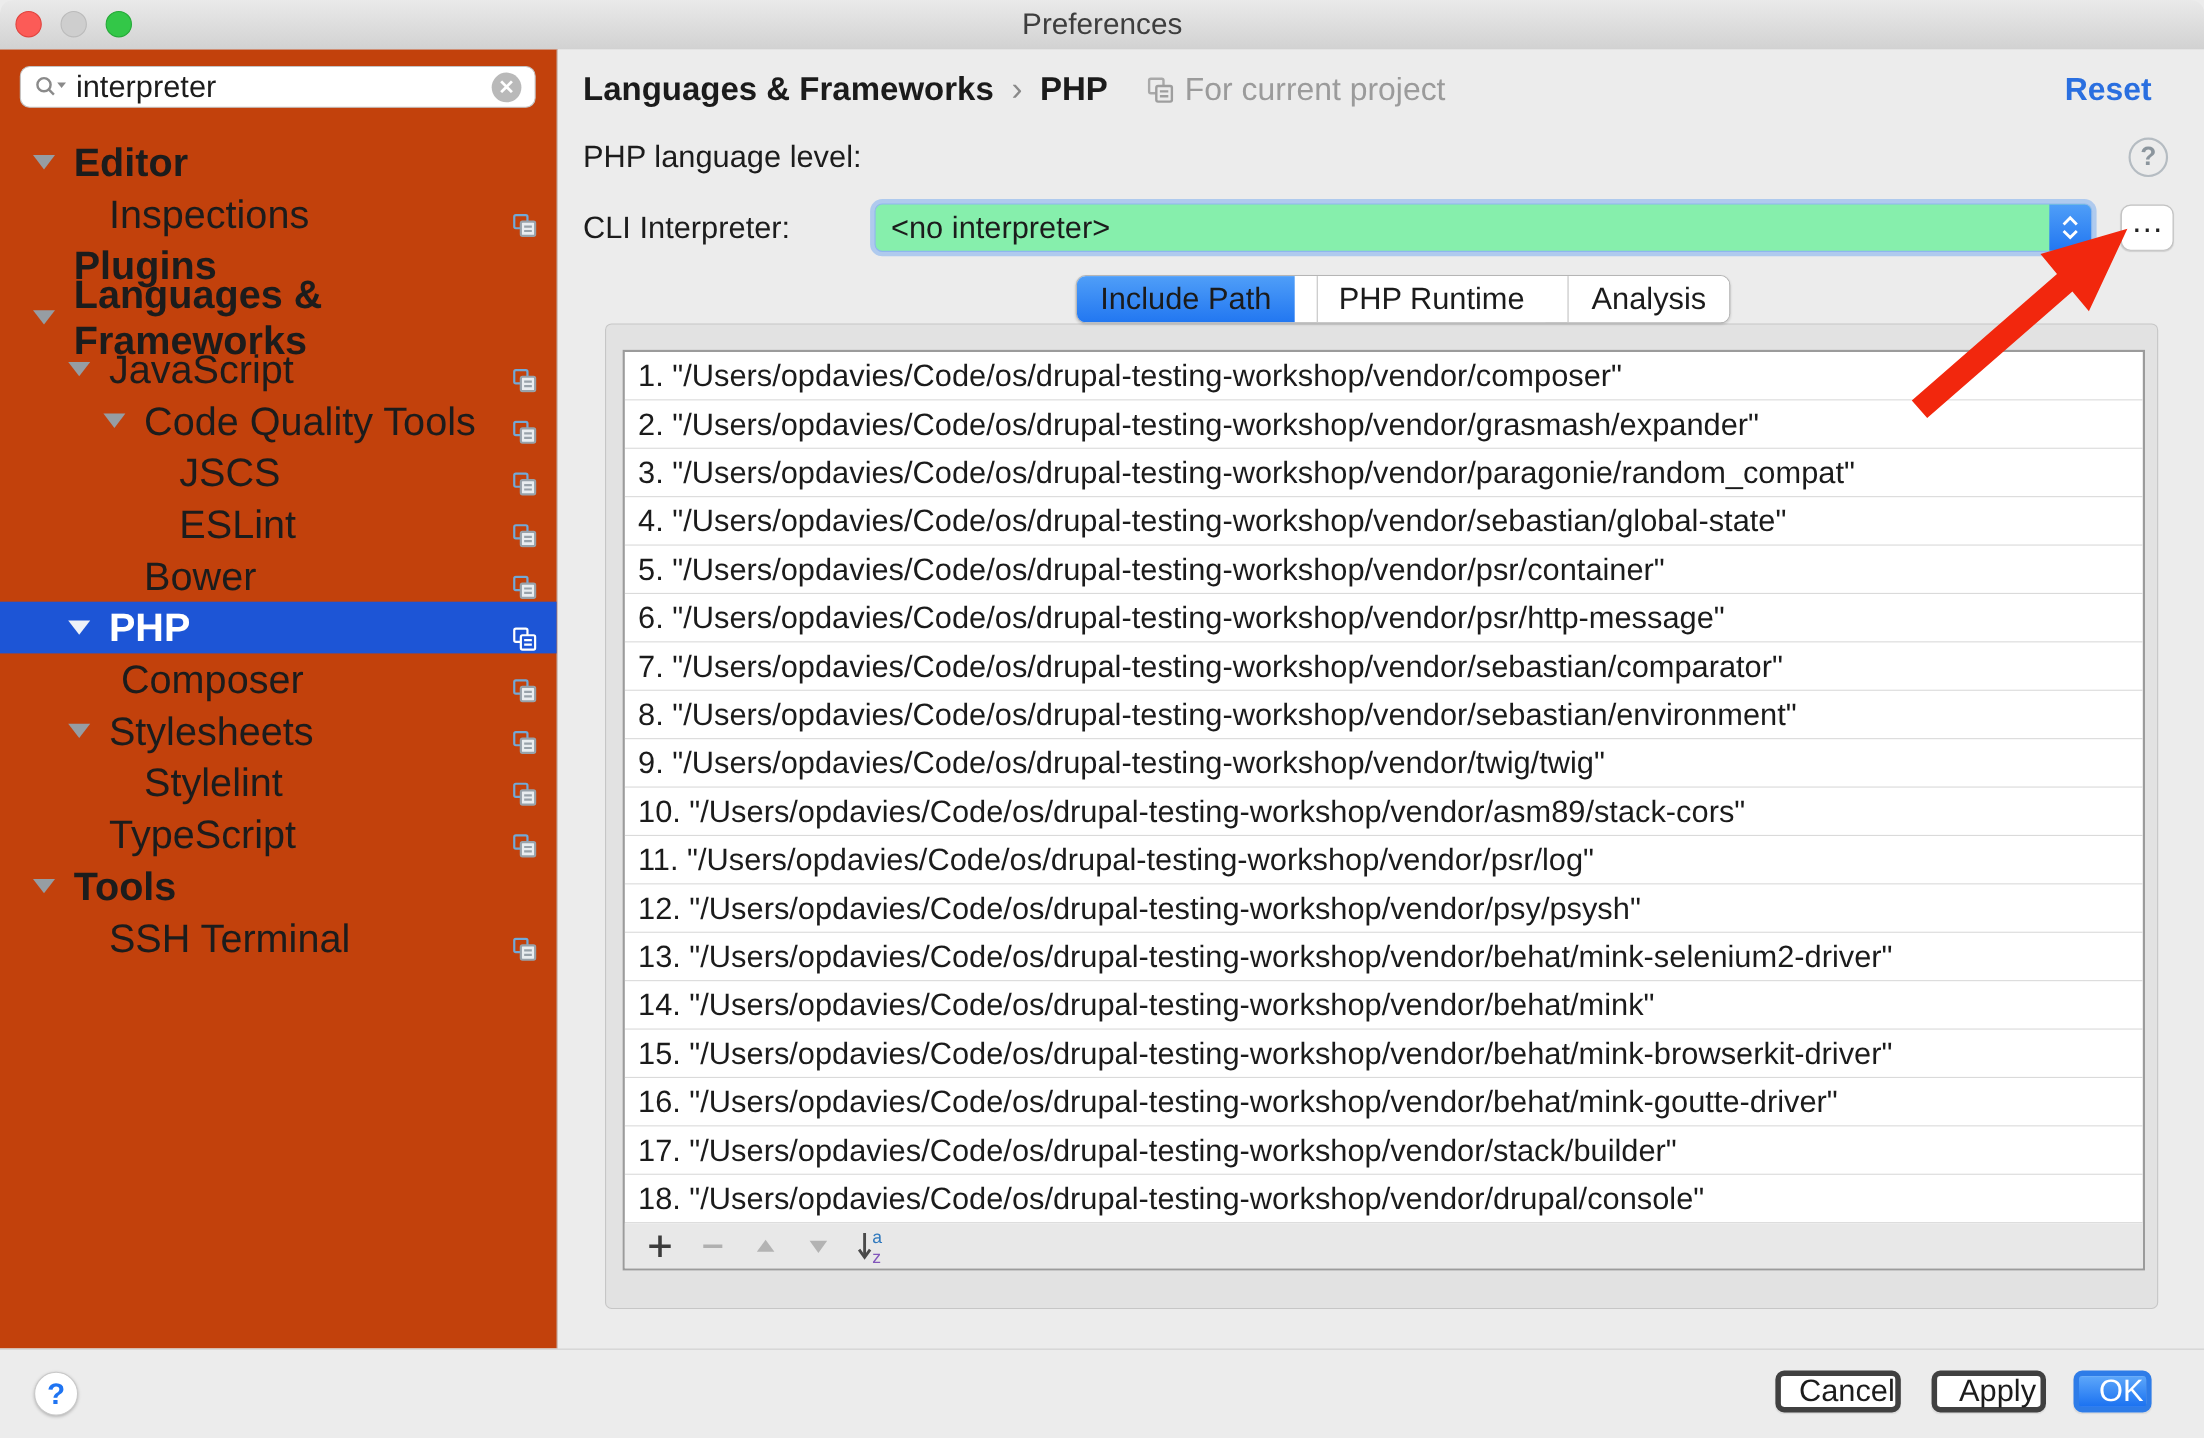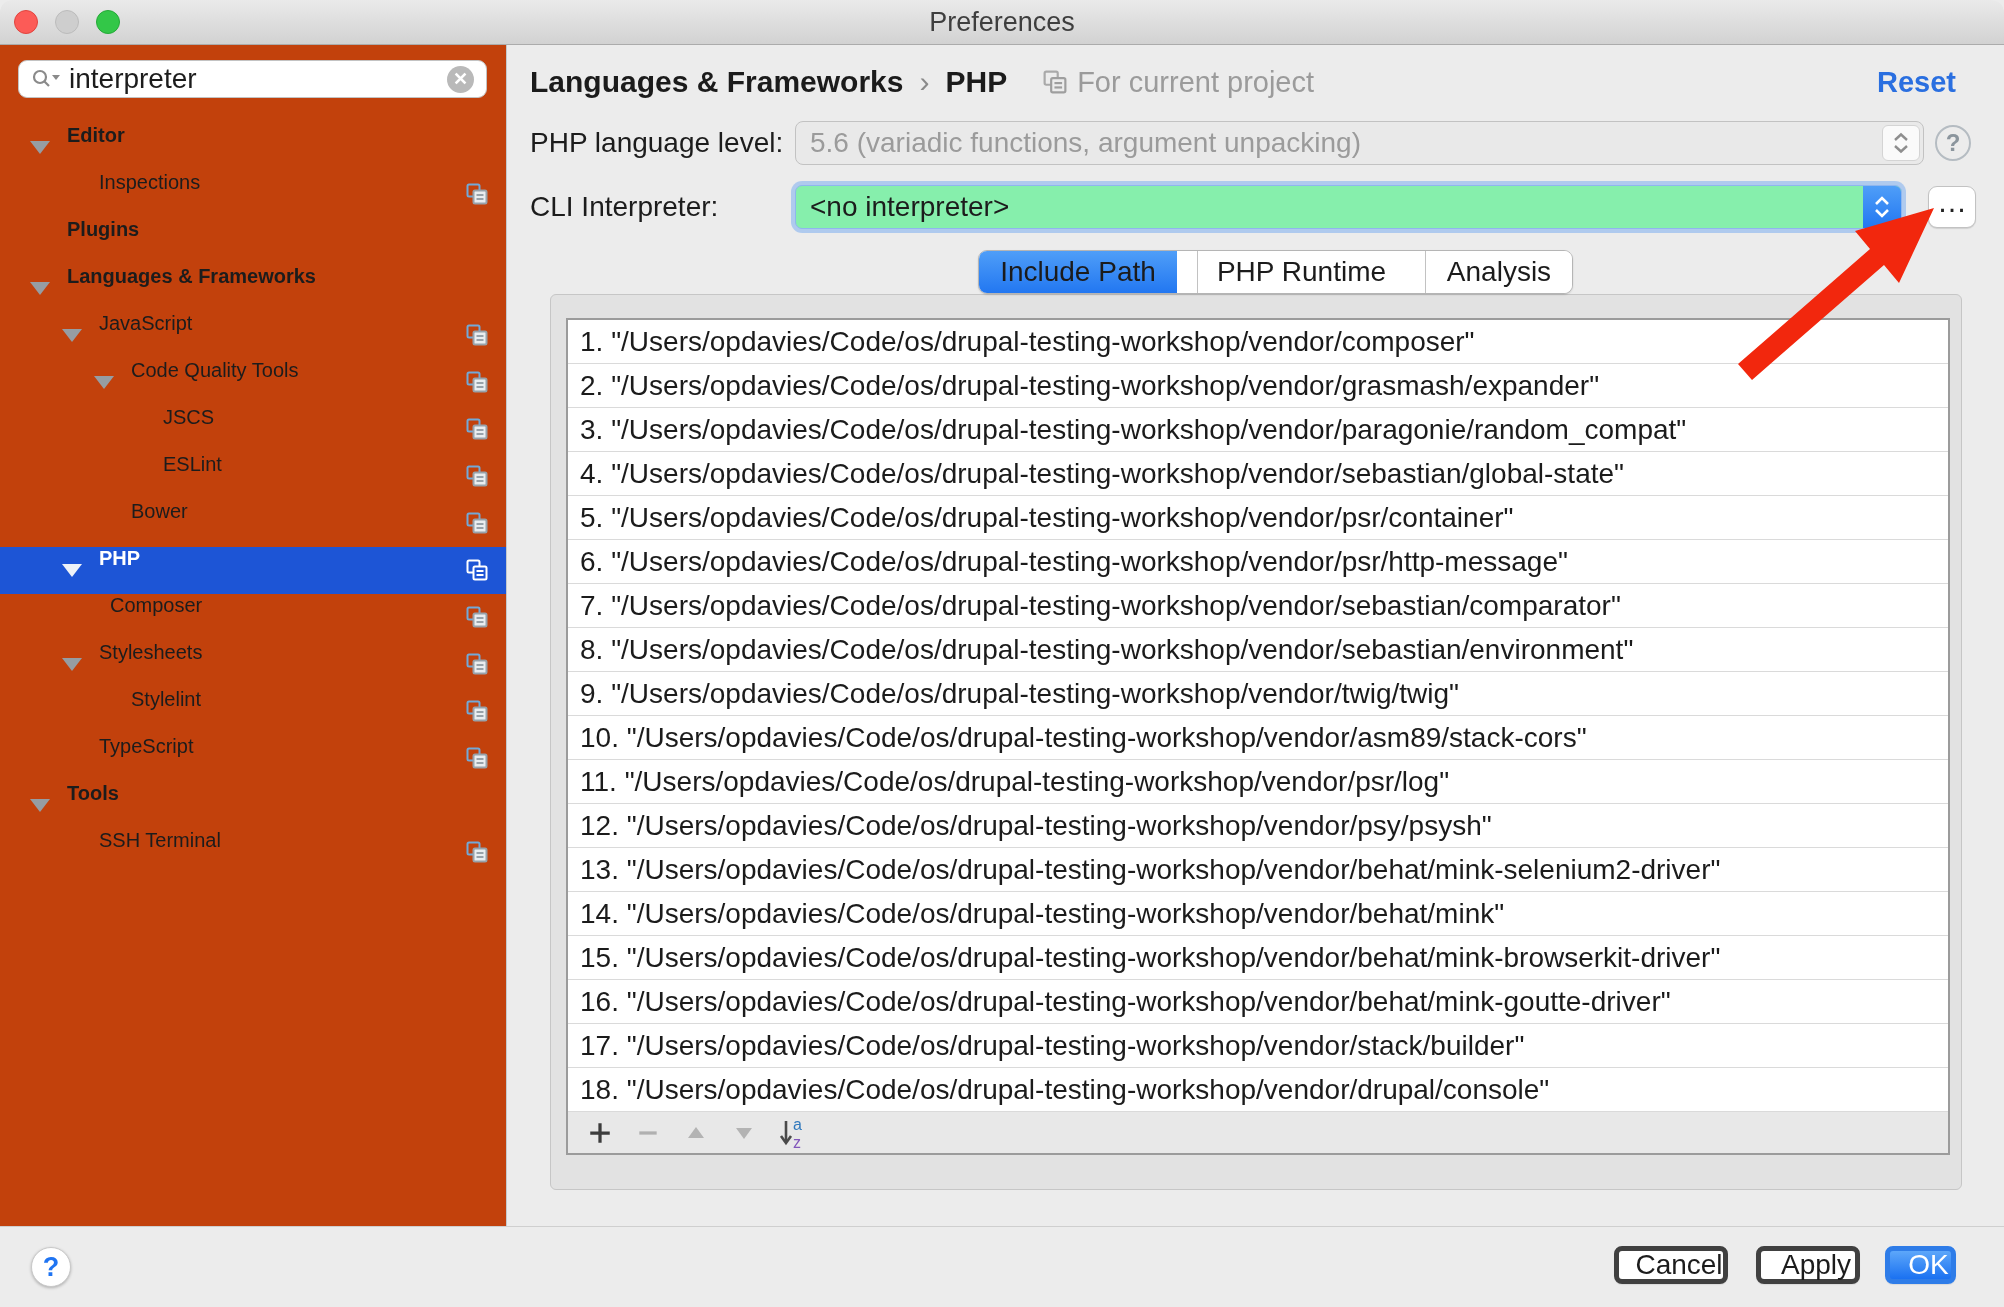--- a/index.html
+++ b/index.html
@@ -31,21 +31,21 @@
   .main{flex:1;position:relative;background:#ececec;}
 
   
   .search{position:absolute;left:18px;top:15px;width:469px;height:38px;background:#fff;border:1px solid #c3c3c3;
     border-radius:9px;display:flex;align-items:center;padding:0 12px;}
   .search input{flex:1;border:none;outline:none;font-size:28px;color:#1c1c1c;background:transparent;
     font-family:"Liberation Sans",sans-serif;min-width:0;margin-left:8px;}
   .search .clear{flex:none;width:27px;height:27px;border-radius:50%;background:#b9b9b9;color:#fff;
     display:flex;align-items:center;justify-content:center;font-size:18px;font-weight:bold;cursor:default;}
   .tree{position:absolute;top:79px;left:0;right:0;}
-  .tree-row{height:47px;position:relative;display:flex;align-items:flex-start;font-size:20px;color:#1c1c1c;}
+  .tree-row{height:47px;position:relative;display:flex;align-items:center;font-size:36px;color:#1c1c1c;}
   .tree-row.bold .tree-label{font-weight:bold;}
   .tree-row.selected{background:var(--selection-blue);color:#fff;}
   .tree-row.selected .tree-label{font-weight:bold;}
   .tri{position:absolute;width:0;height:0;border-left:10px solid transparent;border-right:10px solid transparent;
     border-top:13px solid #969da3;top:17px;}
   .tree-row.selected .tri{border-top-color:#eef2f8;}
   .shared-icon{position:absolute;right:18px;top:12px;width:22px;height:22px;}
 
   
   .breadcrumb{position:absolute;left:23px;top:17px;height:40px;display:flex;align-items:center;gap:14px;}
@@ -285,29 +285,20 @@
             <rect x="7.5" y="7.5" width="13" height="13" rx="1.5" fill="#ececec" stroke="#9e9e9e" stroke-width="2"></rect>
             <line x1="10.5" y1="12" x2="17.5" y2="12" stroke="#9e9e9e" stroke-width="2"></line>
             <line x1="10.5" y1="16" x2="17.5" y2="16" stroke="#9e9e9e" stroke-width="2"></line>
           </svg>
           <span class="scope-label">For current project</span>
         </span>
       </div>
       <span class="reset">Reset</span>
 
       <div class="form-label" style="top:76px">PHP language level:</div>
-      <div class="sel-field">
-        <span>5.6 (variadic functions, argument unpacking)</span>
-        <span class="sel-stepper">
-          <svg width="20" height="22" viewBox="0 0 20 22">
-            <path d="M4 8 L10 2.5 L16 8" fill="none" stroke="#8e8e8e" stroke-width="2.4"></path>
-            <path d="M4 14 L10 19.5 L16 14" fill="none" stroke="#8e8e8e" stroke-width="2.4"></path>
-          </svg>
-        </span>
-      </div>
       <div class="help-circle">?</div>
 
       <div class="form-label" style="top:140px">CLI Interpreter:</div>
       <div class="combo">
         <span>&lt;no interpreter&gt;</span>
         <span class="combo-stepper">
           <svg width="20" height="24" viewBox="0 0 20 24">
             <path d="M4 9 L10 3 L16 9" fill="none" stroke="#fff" stroke-width="2.6"></path>
             <path d="M4 15 L10 21 L16 15" fill="none" stroke="#fff" stroke-width="2.6"></path>
           </svg>

